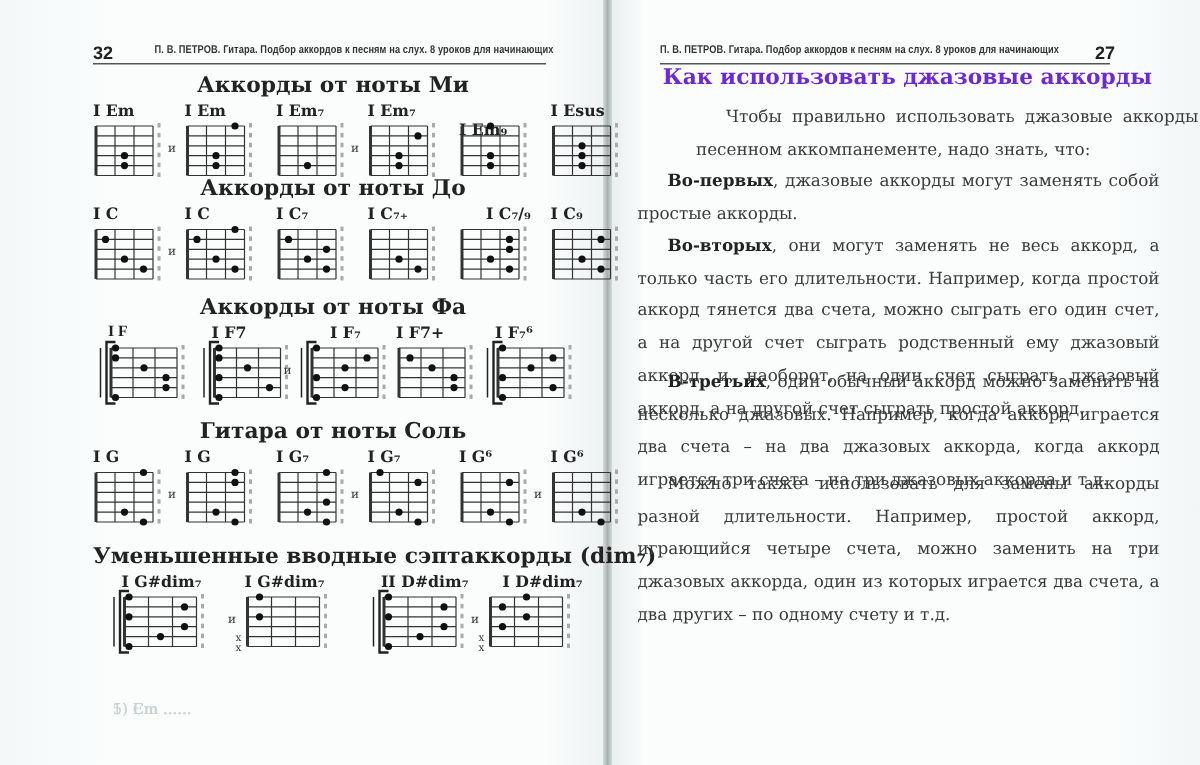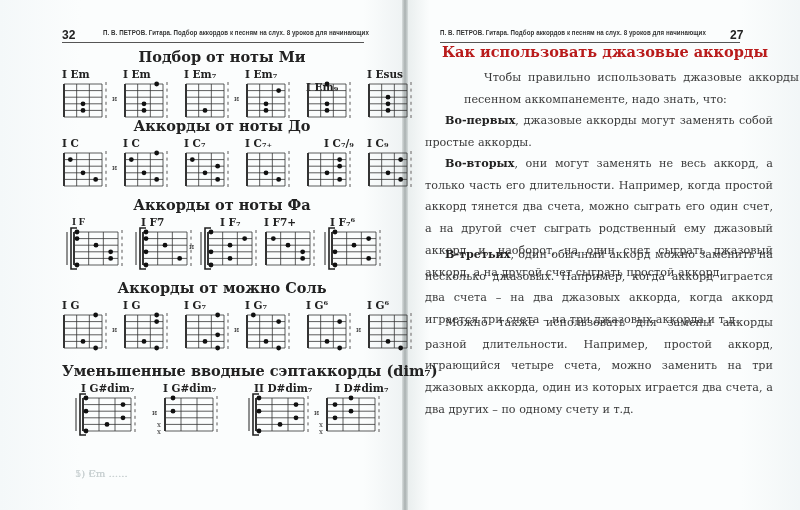--- a/index.html
+++ b/index.html
@@ -9,42 +9,42 @@
   #right-page{left:406px;width:394px;background:linear-gradient(to right,#e8eded 0%,#fbfdfd 6%,#fbfdfd 85%,#f2f6f7 100%);}
   #spine{position:absolute;left:402px;top:0;width:6px;height:510px;background:linear-gradient(to right,#d8dddd,#a9b0b0,#d5dbdb);}
   .runhead{position:absolute;top:28px;font-family:"Liberation Sans",sans-serif;font-weight:bold;font-size:7.5px;letter-spacing:0.1px;color:#333;white-space:nowrap;transform:scaleX(0.82);transform-origin:left top;}
   .pagenum{position:absolute;top:28px;font-family:"Liberation Sans",sans-serif;font-weight:bold;font-size:12px;color:#222;}
   .rule{position:absolute;height:1px;background:#555;}
   .sec-title{position:absolute;font-weight:bold;font-size:14.5px;color:#222;white-space:nowrap;text-align:center;}
   .chord{position:absolute;}
   .chord-name{position:absolute;top:0;font-size:10.5px;font-weight:bold;color:#222;white-space:nowrap;}
   .ili{position:absolute;font-size:8px;color:#333;}
   svg{position:absolute;overflow:visible;}
-  .rp-title{position:absolute;left:440px;top:43px;width:330px;text-align:center;font-weight:bold;font-size:14.5px;color:#b91c1c;}
+  .rp-title{position:absolute;left:440px;top:43px;width:330px;text-align:center;font-weight:bold;font-size:14.5px;color:#6d28d9;}
   .para{position:absolute;left:425px;width:348px;font-size:11.2px;line-height:21.7px;color:#3a3a3a;text-align:justify;text-indent:20px;}
   .para b{color:#222;}
   .ghost{position:absolute;color:#c9d1d2;font-size:10px;}
 </style>
 </head>
 <body>
 
 <div id="left-page" class="page"></div>
 <div id="right-page" class="page"></div>
 <div id="spine"></div>
 
 <div class="pagenum" style="left:62px;">32</div>
 <div class="runhead" style="left:103px;">П. В. ПЕТРОВ.   Гитара. Подбор аккордов к песням на слух. 8 уроков для начинающих</div>
 <div class="rule" style="left:62px;top:42px;width:302px;"></div>
 
 <div class="runhead" style="left:440px;">П. В. ПЕТРОВ.   Гитара. Подбор аккордов к песням на слух. 8 уроков для начинающих</div>
 <div class="pagenum" style="left:730px;">27</div>
 <div class="rule" style="left:440px;top:42px;width:300px;"></div>
 
 <div id="chord-area">
-    <div class="sec-title" style="top: 48px; left: 62px; width: 320px;">Подбор от ноты Ми</div>
+    <div class="sec-title" style="top: 48px; left: 62px; width: 320px;">Аккорды от ноты Ми</div>
     <div class="chord" style="left: 0px; top: 0px;">
       <div class="chord-name" style="left: 62px; top: 68px;">I  Em</div>
       <svg width="58" height="39" style="left: 62px; top: 82px;">
         <line x1="2" x2="40" y1="2" y2="2" stroke="#333" stroke-width="0.8"></line>
         <line x1="2" x2="40" y1="8.6" y2="8.6" stroke="#333" stroke-width="0.8"></line>
         <line x1="2" x2="40" y1="15.2" y2="15.2" stroke="#333" stroke-width="0.8"></line>
         <line x1="2" x2="40" y1="21.799999999999997" y2="21.799999999999997" stroke="#333" stroke-width="0.8"></line>
         <line x1="2" x2="40" y1="28.4" y2="28.4" stroke="#333" stroke-width="0.8"></line>
         <line x1="2" x2="40" y1="35" y2="35" stroke="#333" stroke-width="0.8"></line>
         <line x1="2" x2="2" y1="2" y2="35" stroke="#333" stroke-width="2"></line>
@@ -465,21 +465,21 @@
         <circle cx="44.666666666666664" cy="28.4" r="2.4" fill="#111"></circle>
         <circle cx="11" cy="35" r="2.4" fill="#111"></circle>
         <rect x="55" y="0" width="2" height="3" fill="#aaa"></rect>
         <rect x="55" y="6.6" width="2" height="3" fill="#aaa"></rect>
         <rect x="55" y="13.2" width="2" height="3" fill="#aaa"></rect>
         <rect x="55" y="19.799999999999997" width="2" height="3" fill="#aaa"></rect>
         <rect x="55" y="26.4" width="2" height="3" fill="#aaa"></rect>
         <rect x="55" y="33" width="2" height="3" fill="#aaa"></rect>
       </svg>
     </div>
-    <div class="sec-title" style="top: 279px; left: 62px; width: 320px;">Аккорды от можно Соль</div>
+    <div class="sec-title" style="top: 279px; left: 62px; width: 320px;">Гитара от ноты Соль</div>
     <div class="chord" style="left: 0px; top: 0px;">
       <div class="chord-name" style="left: 62px; top: 299px;">I    G</div>
       <svg width="58" height="39" style="left: 62px; top: 313px;">
         <line x1="2" x2="40" y1="2" y2="2" stroke="#333" stroke-width="0.8"></line>
         <line x1="2" x2="40" y1="8.6" y2="8.6" stroke="#333" stroke-width="0.8"></line>
         <line x1="2" x2="40" y1="15.2" y2="15.2" stroke="#333" stroke-width="0.8"></line>
         <line x1="2" x2="40" y1="21.799999999999997" y2="21.799999999999997" stroke="#333" stroke-width="0.8"></line>
         <line x1="2" x2="40" y1="28.4" y2="28.4" stroke="#333" stroke-width="0.8"></line>
         <line x1="2" x2="40" y1="35" y2="35" stroke="#333" stroke-width="0.8"></line>
         <line x1="2" x2="2" y1="2" y2="35" stroke="#333" stroke-width="2"></line>

